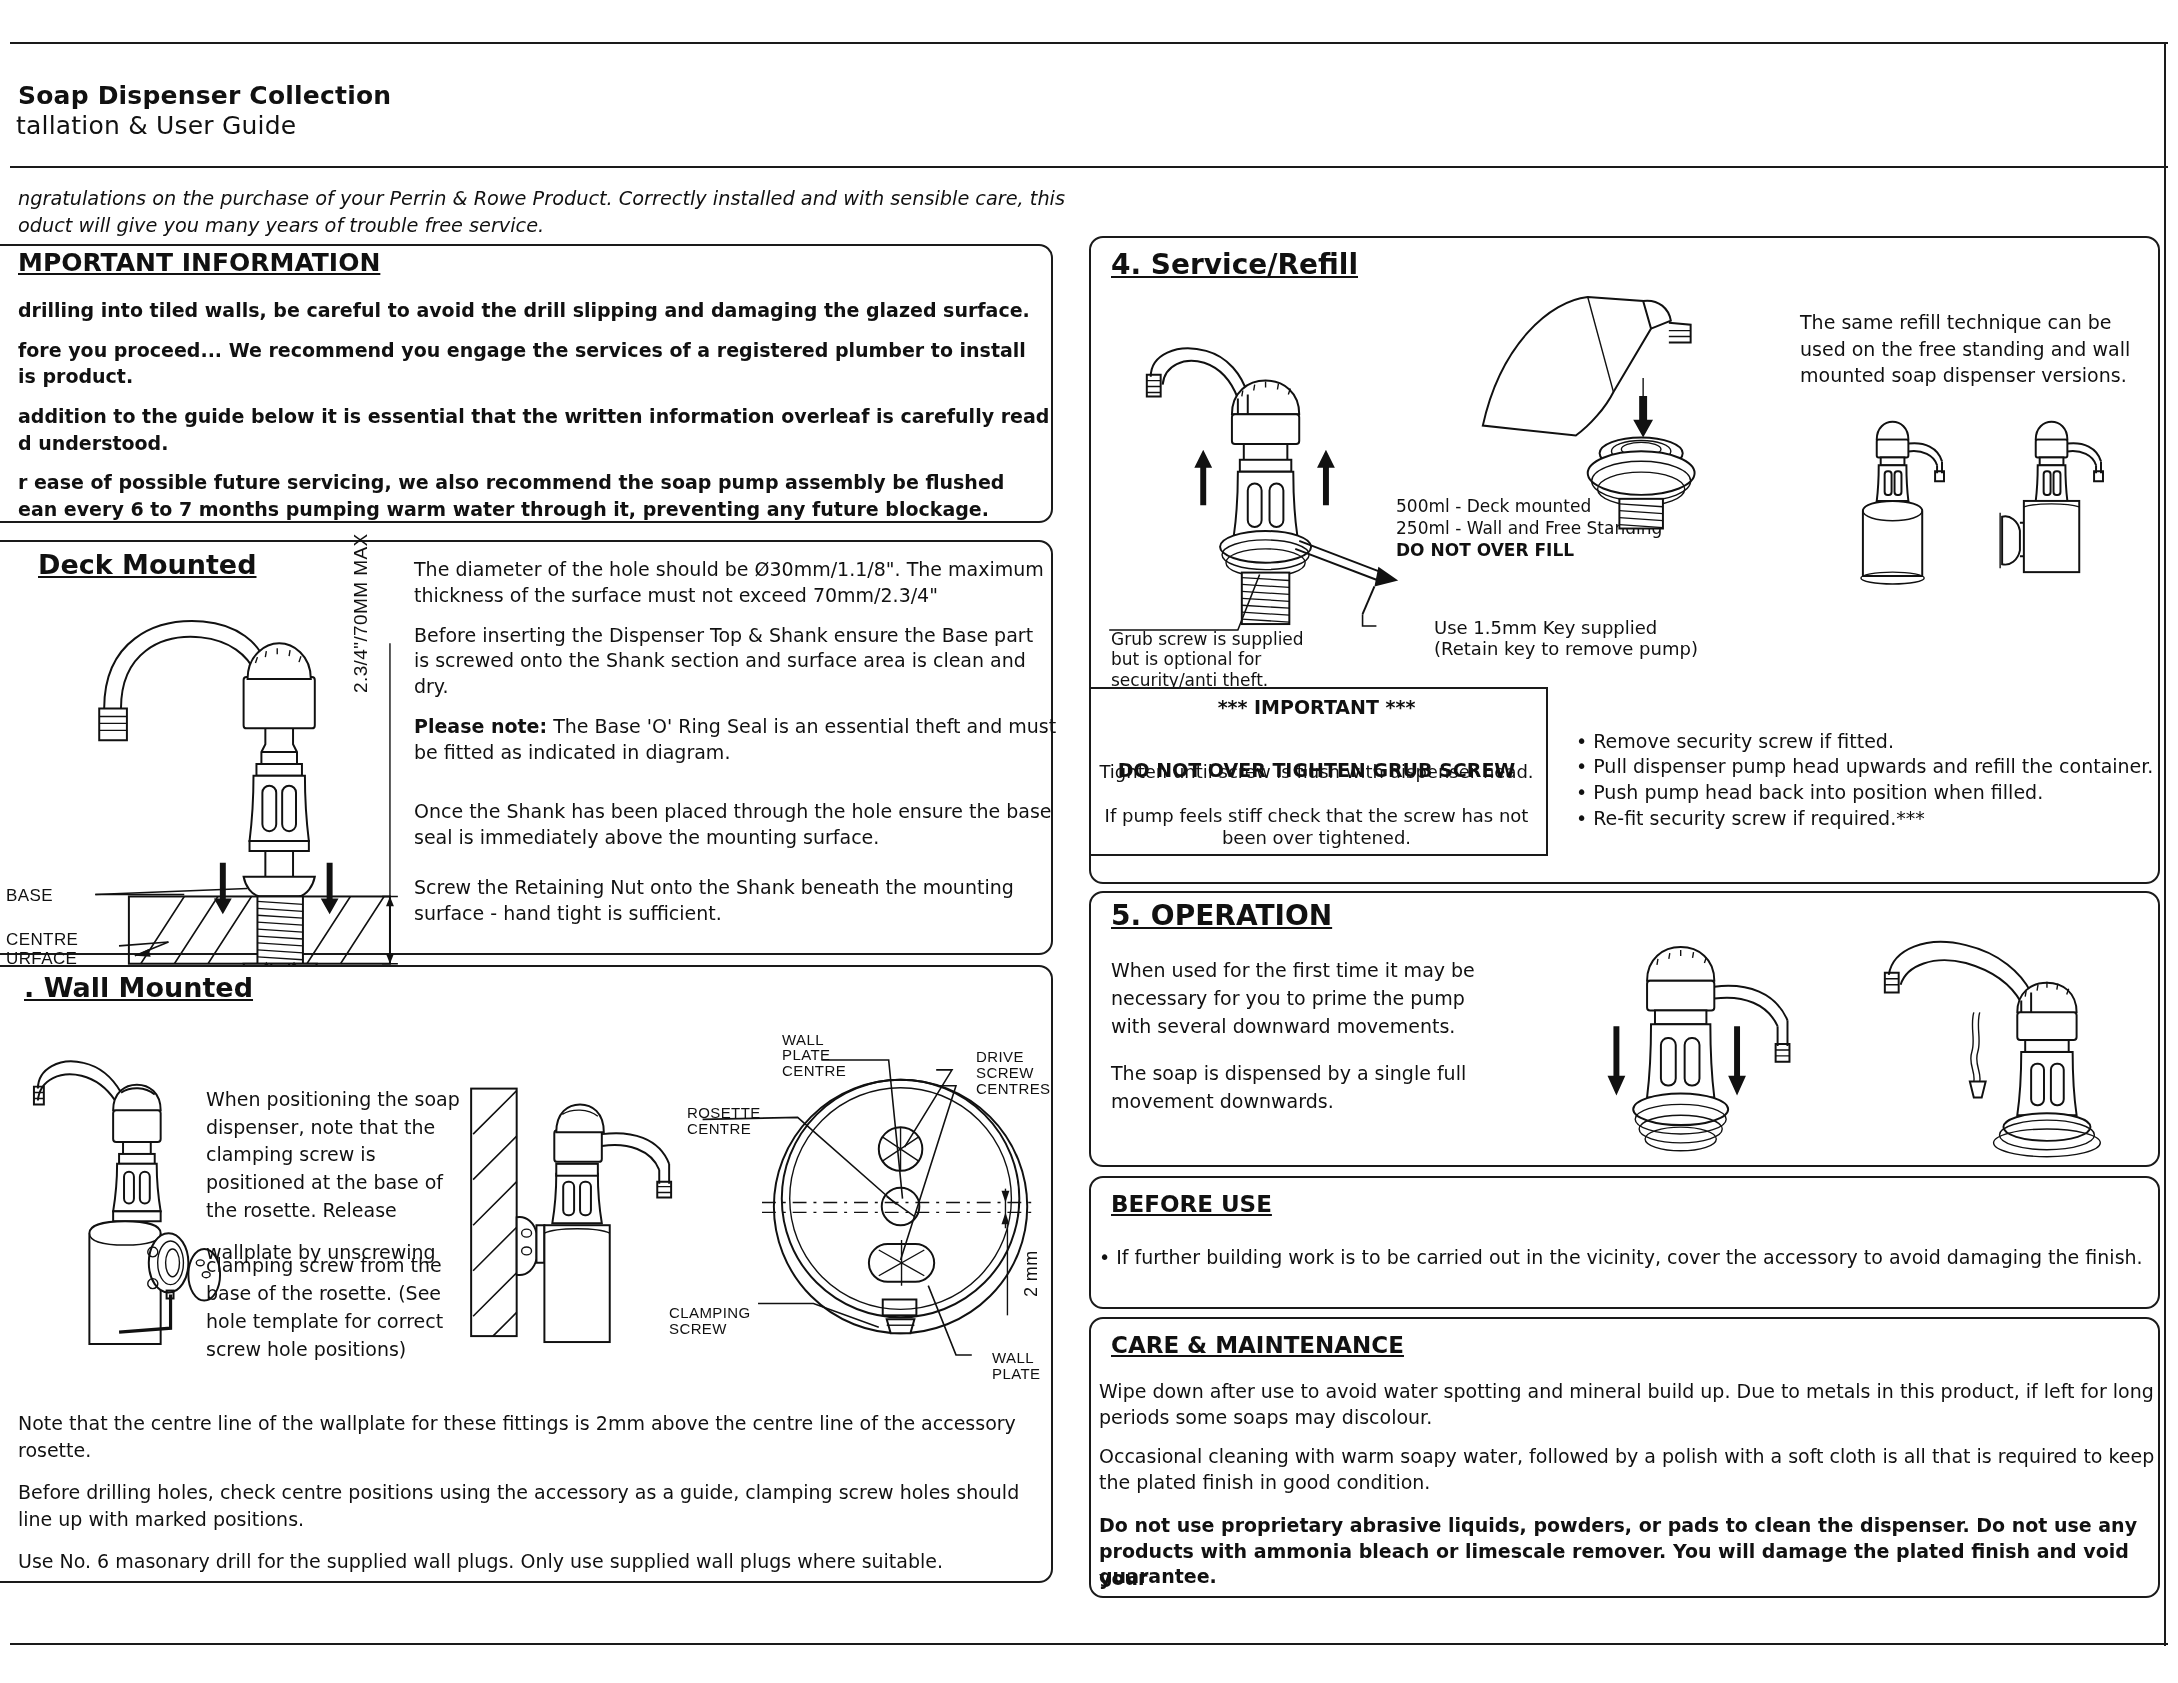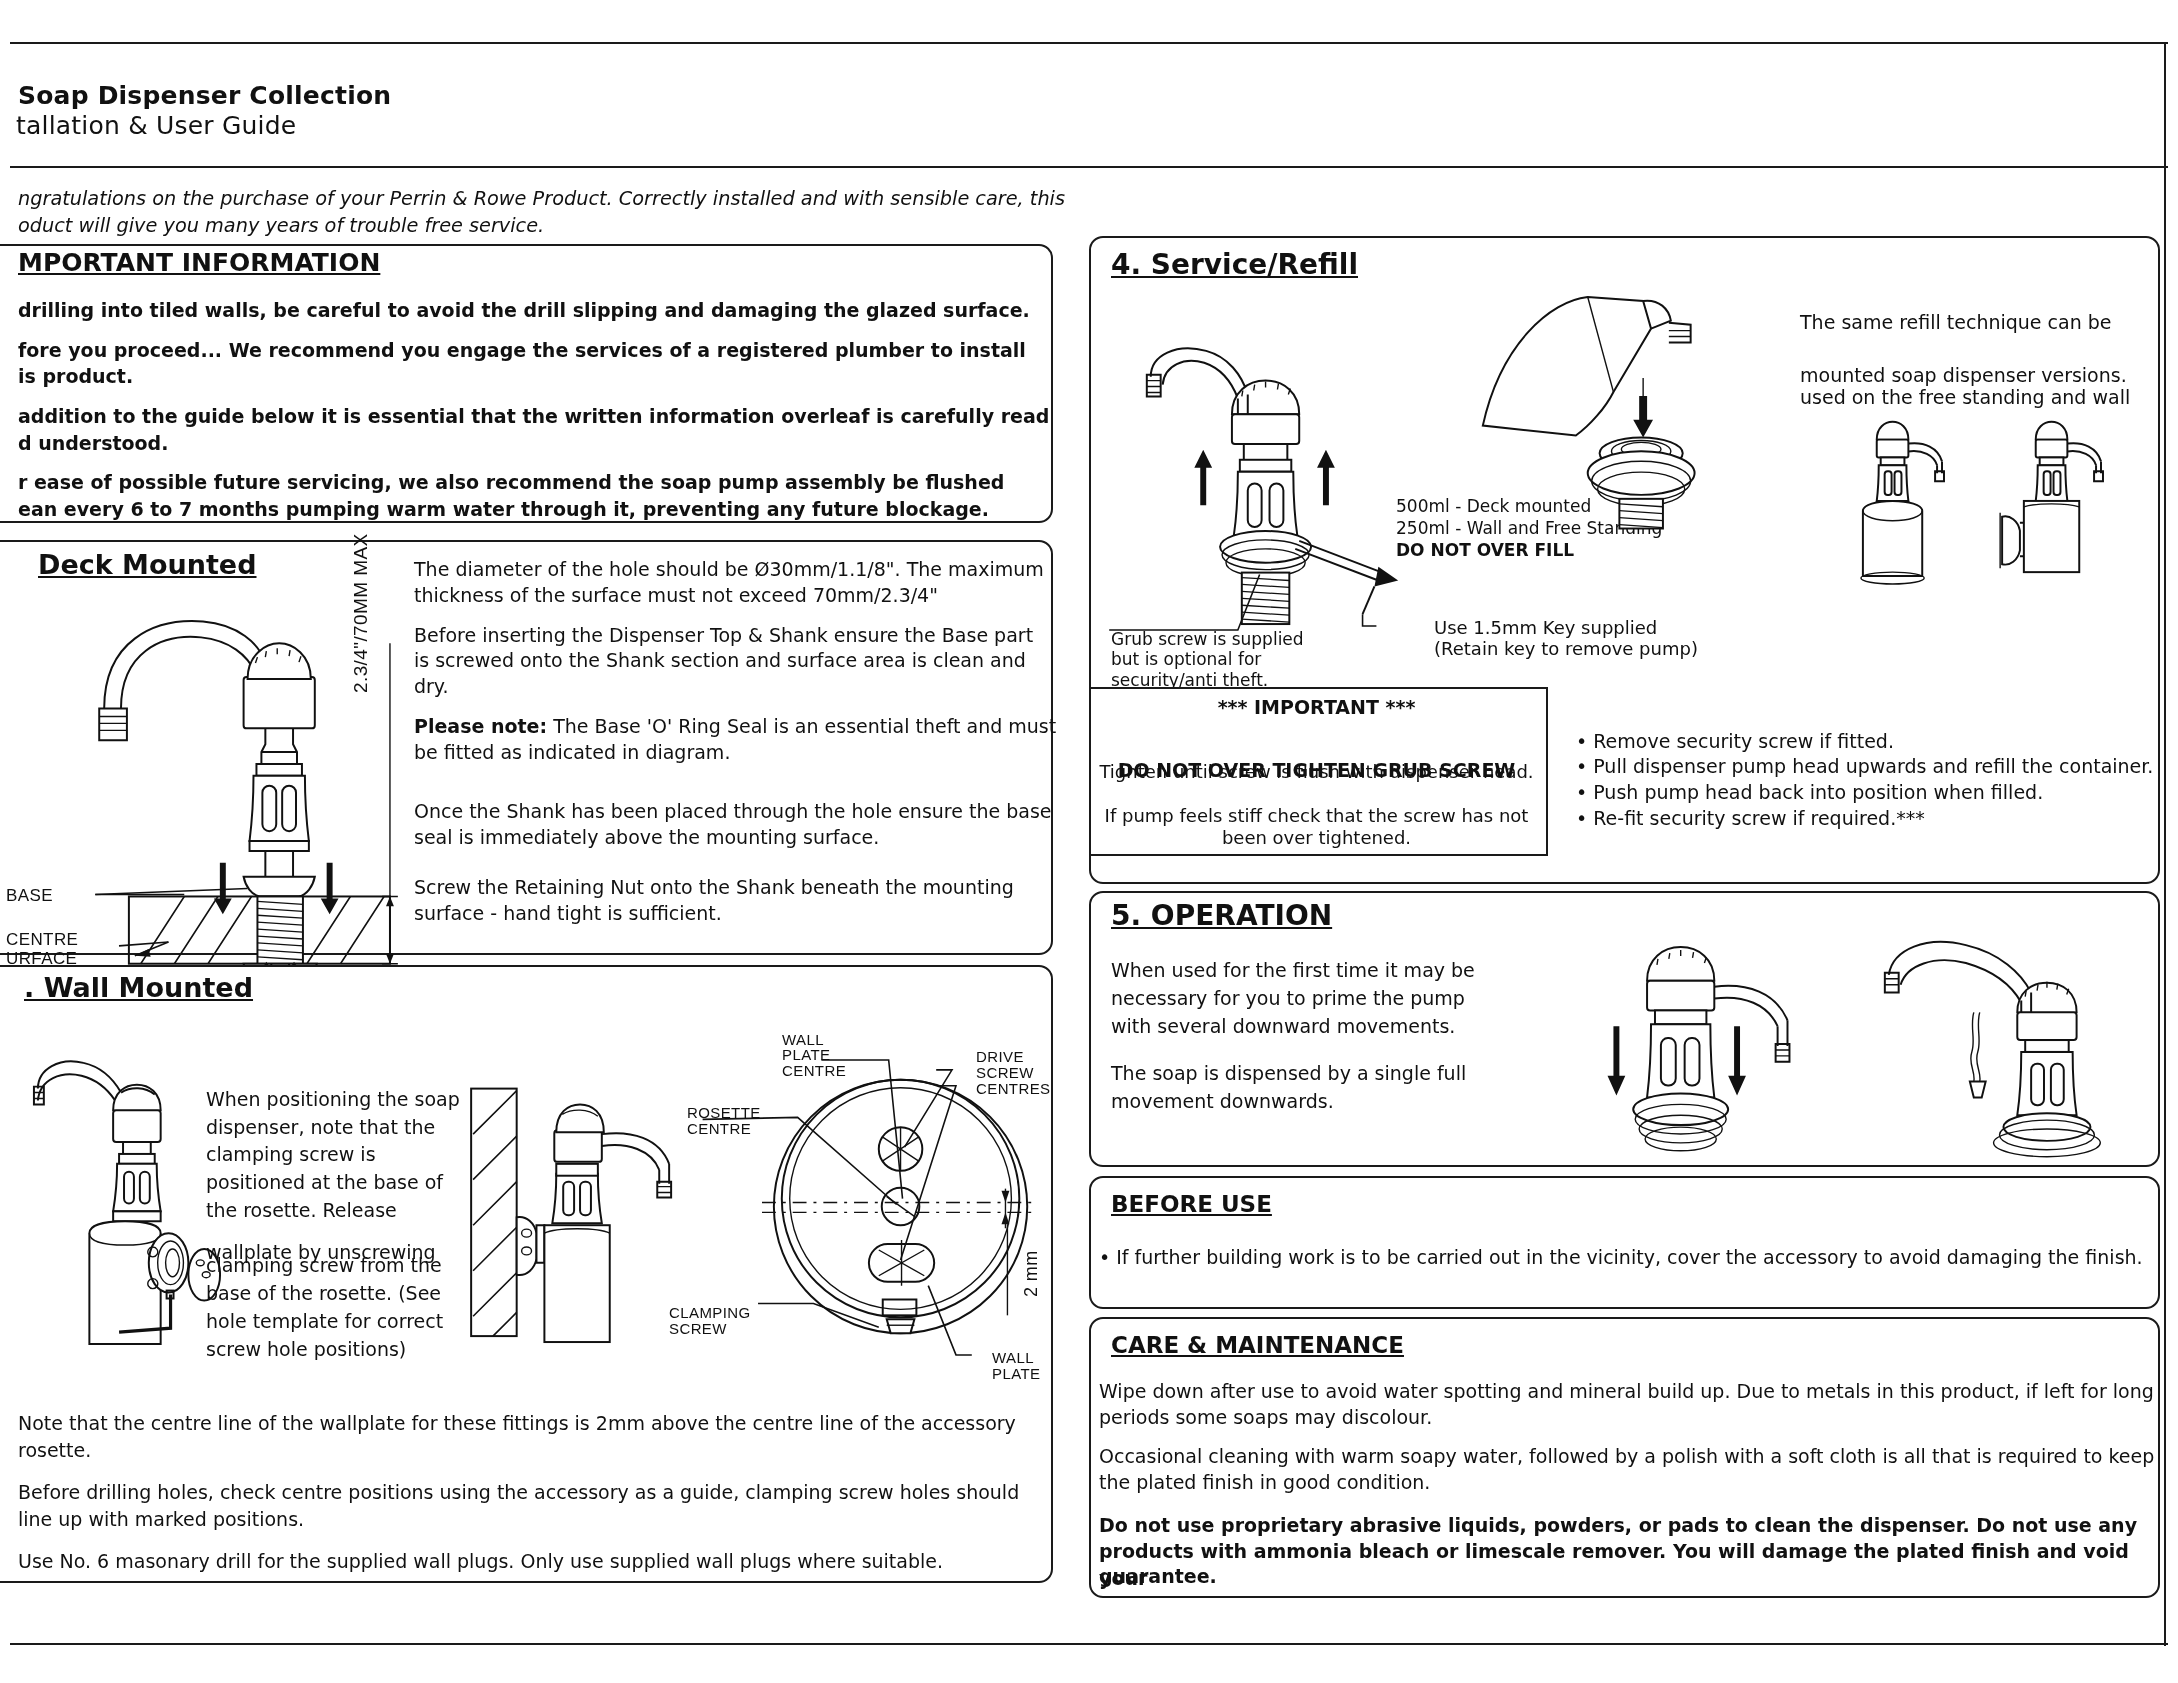--- a/index.html
+++ b/index.html
@@ -320,21 +320,21 @@
   <div class="body-t" style="left:18px;top:1411px;">Note that the centre line of the wallplate for these fittings is 2mm above the centre line of the accessory</div>
   <div class="body-t" style="left:18px;top:1438px;">rosette.</div>
   <div class="body-t" style="left:18px;top:1480px;">Before drilling holes, check centre positions using the accessory as a guide, clamping screw holes should</div>
   <div class="body-t" style="left:18px;top:1507px;">line up with marked positions.</div>
   <div class="body-t" style="left:18px;top:1549px;">Use No. 6 masonary drill for the supplied wall plugs. Only use supplied wall plugs where suitable.</div>
 
   <div class="rbox" style="left:1089px;top:236px;width:1067px;height:644px;"></div>
   <div class="sec-h" style="left:1111px;top:248px;font-size:28px;">4. Service/Refill</div>
 
   <div class="body-t" style="left:1800px;top:310px;">The same refill technique can be</div>
-  <div class="body-t" style="left:1800px;top:337px;margin-top:48px;">used on the free standing and wall</div>
+  <div class="body-t" style="left:1800px;top:337px;">used on the free standing and wall</div>
   <div class="body-t" style="left:1800px;top:363px;">mounted soap dispenser versions.</div>
 
   <div class="dwg" style="left:1129px;top:337px;">
     <svg width="287" height="297" viewBox="0 0 290 300">
 
       <path class="ln" d="M22 40 C22 18 48 6 78 14 C100 20 114 38 120 58"></path>
       <path class="ln" d="M34 48 C36 28 56 20 76 26 C94 32 104 46 110 62"></path>
       <path class="ln" d="M18 38 L18 60 L32 60 L32 38 Z"></path>
       <path class="ln-f" d="M18 44 L32 44 M18 50 L32 50 M18 56 L32 56"></path>
 

